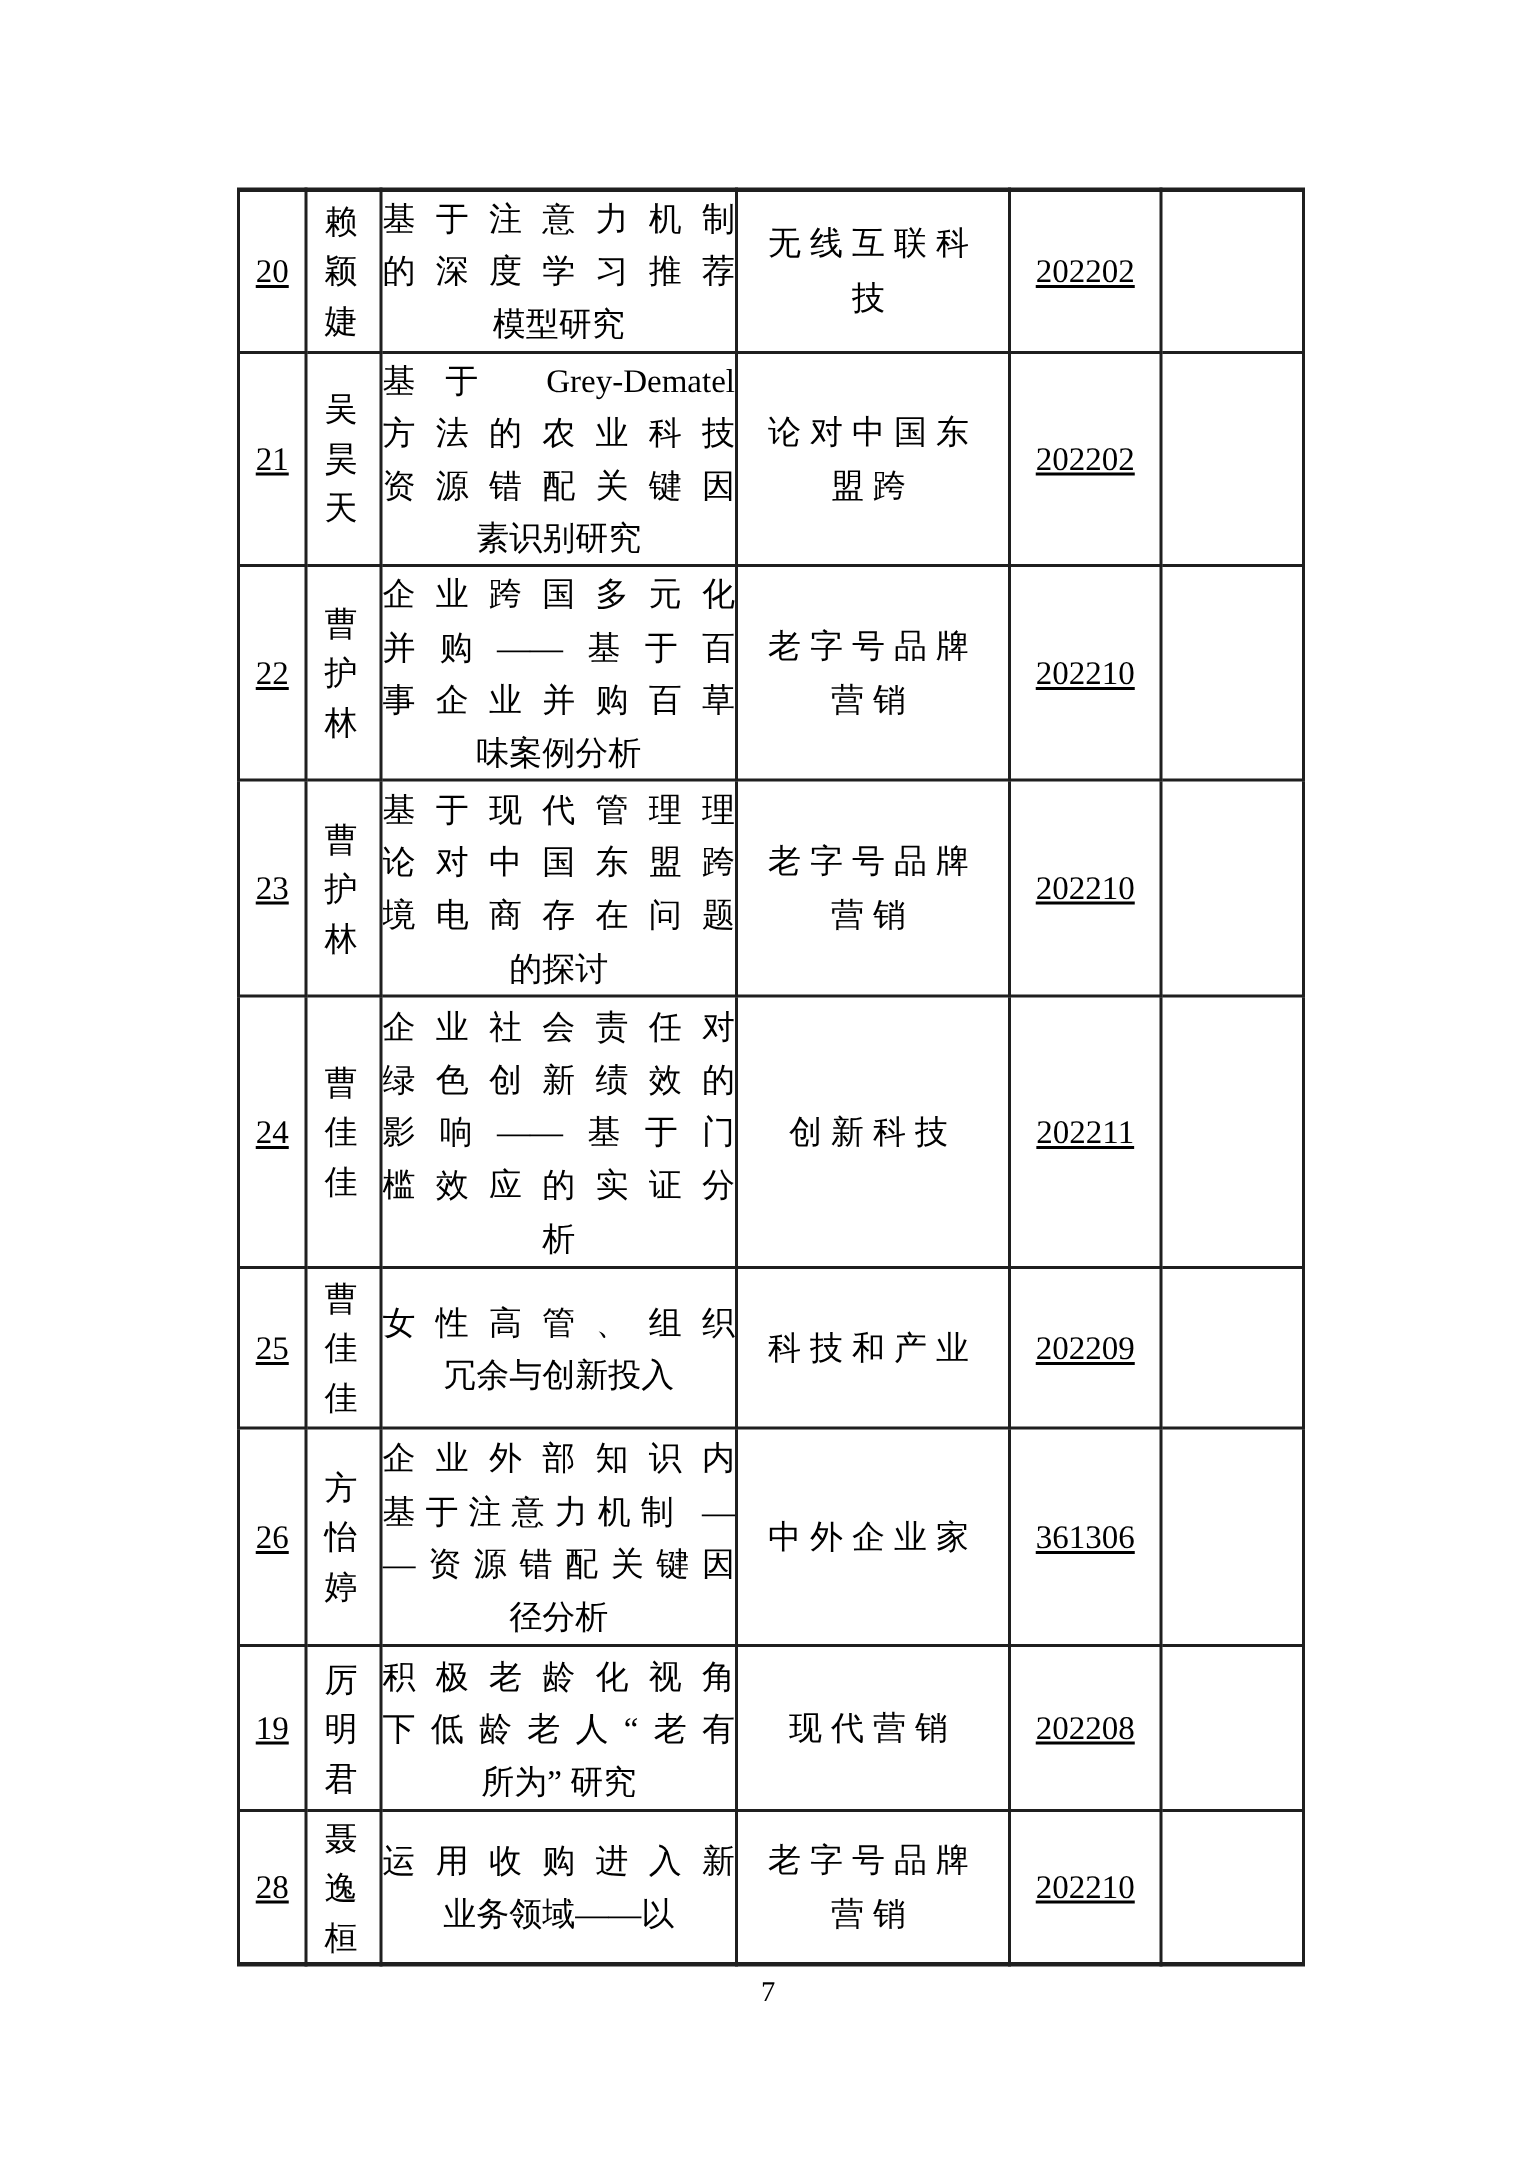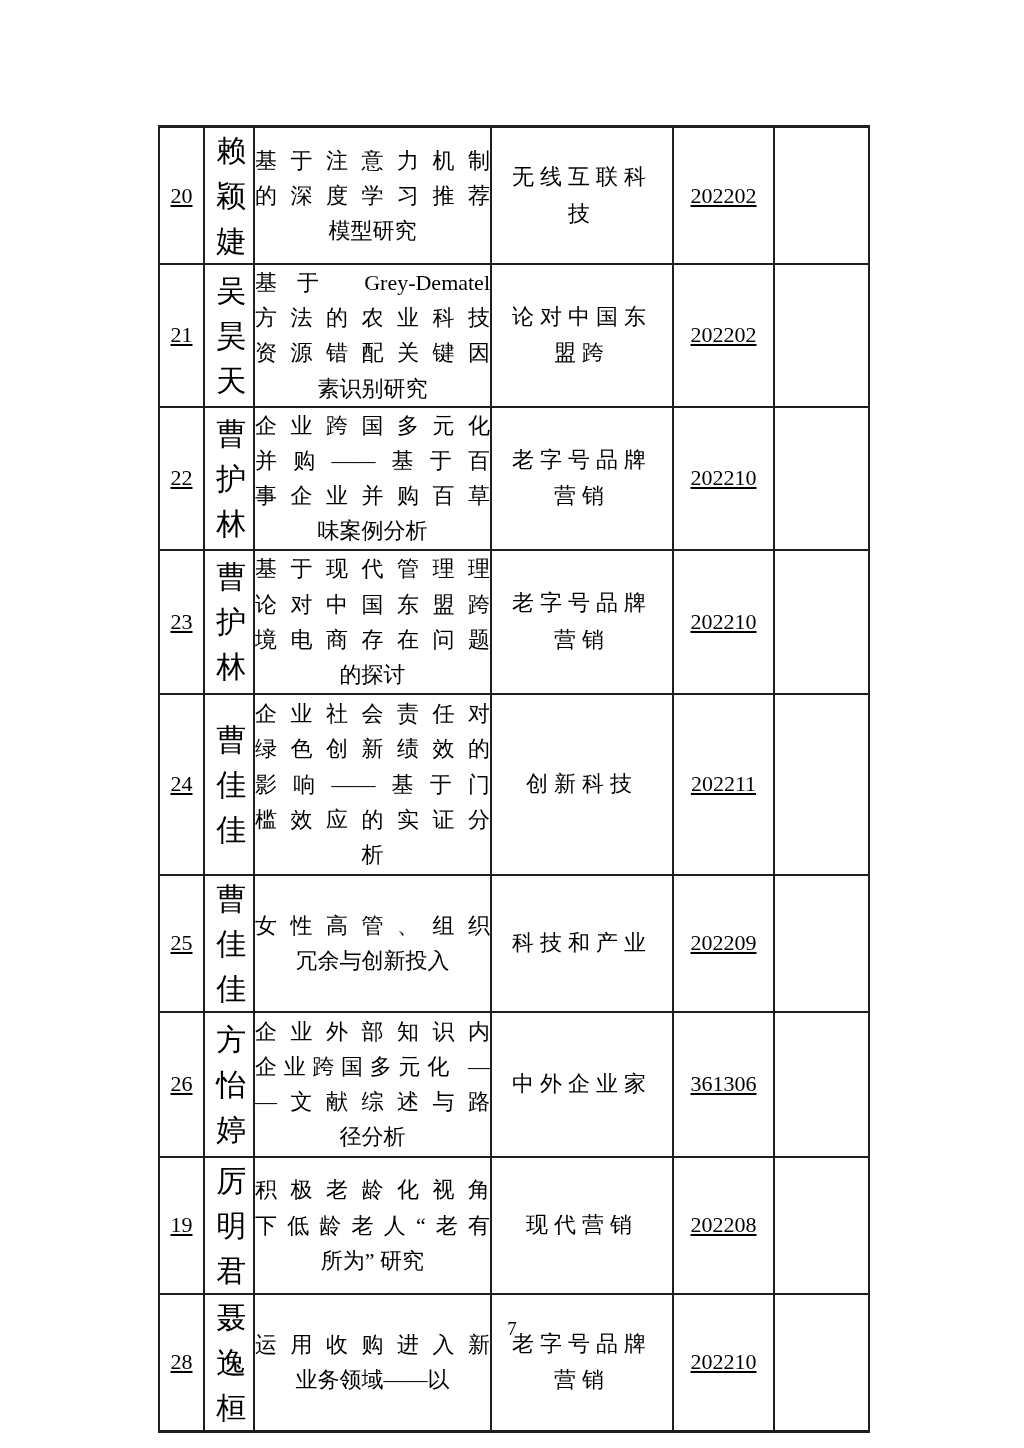--- a/index.html
+++ b/index.html
@@ -44,23 +44,23 @@
   tr.r6 { height: 145px; }
   tr.r7 { height: 110px; }
   tr.r8 { height: 102px; }
 
   td.c-no, td.c-date { font-size: 23px; text-decoration: underline; }
 
   td.c-name .name-text {
     width: 1.15em;
     margin: 0 auto;
     word-break: break-all;
-    text-align: right;
+    text-align: left;
     line-height: 1.5;
-    font-size: 30px;
+    font-size: 22px;
   }
   td.c-title {
     text-align: left;
     padding: 0 8px;
   }
   td.c-title .title-text {
     line-height: 1.6;
     border-radius: 29px;
   }
   
@@ -199,22 +199,22 @@
         <td class="c-note"></td>
       </tr>
       <tr class="r6">
         <td class="c-no">26</td>
         <td class="c-name">
             <div class="name-text">方怡婷</div>
           </td>
         <td class="c-title">
             <div class="title-text">
               <div class="line">企业外部知识内</div>
-              <div class="line">企业跨国多元化 —</div>
-              <div class="line">—文献综述与路</div>
+              <div class="line">基于注意力机制 —</div>
+              <div class="line">—资源错配关键因</div>
               <div class="line">径分析</div>
             </div>
           </td>
         <td class="c-journal"><div class="journal-text">中外企业家</div></td>
         <td class="c-date">361306</td>
         <td class="c-note"></td>
       </tr>
       <tr class="r7">
         <td class="c-no">19</td>
         <td class="c-name">

